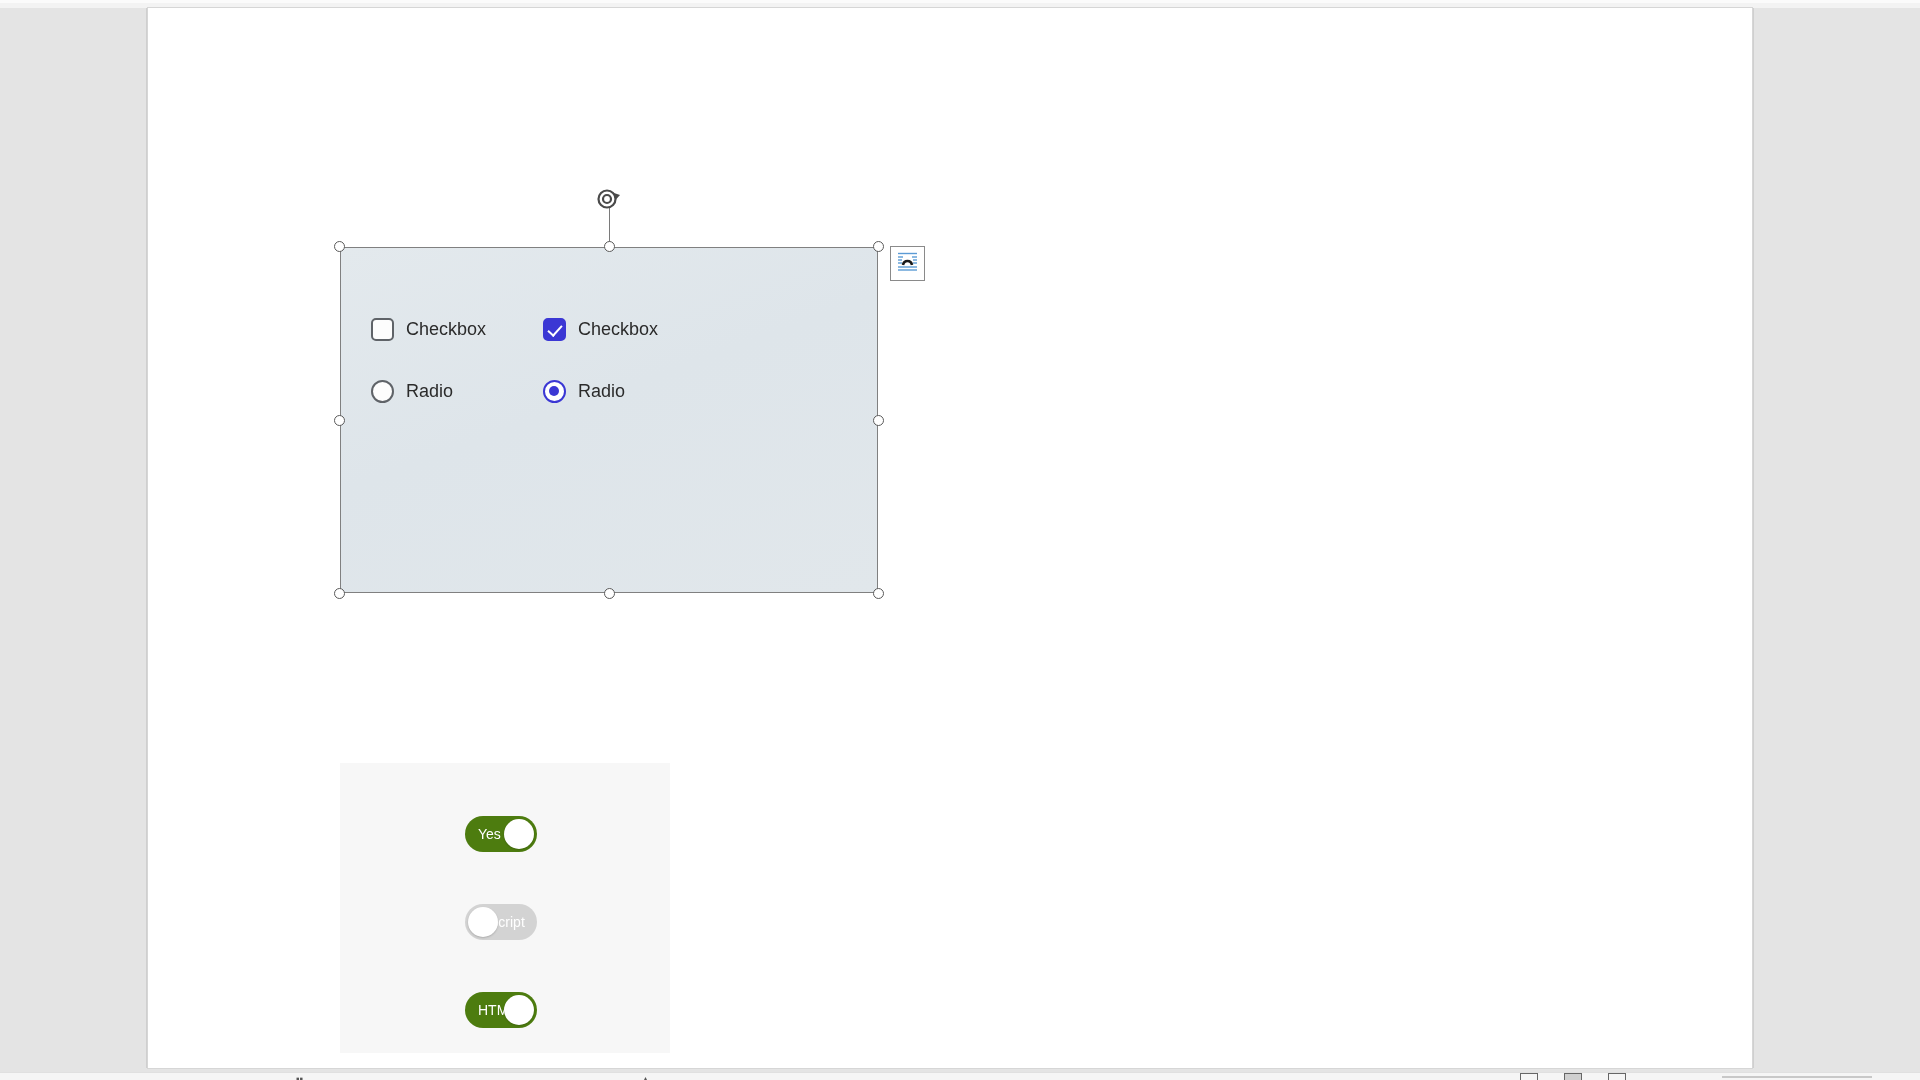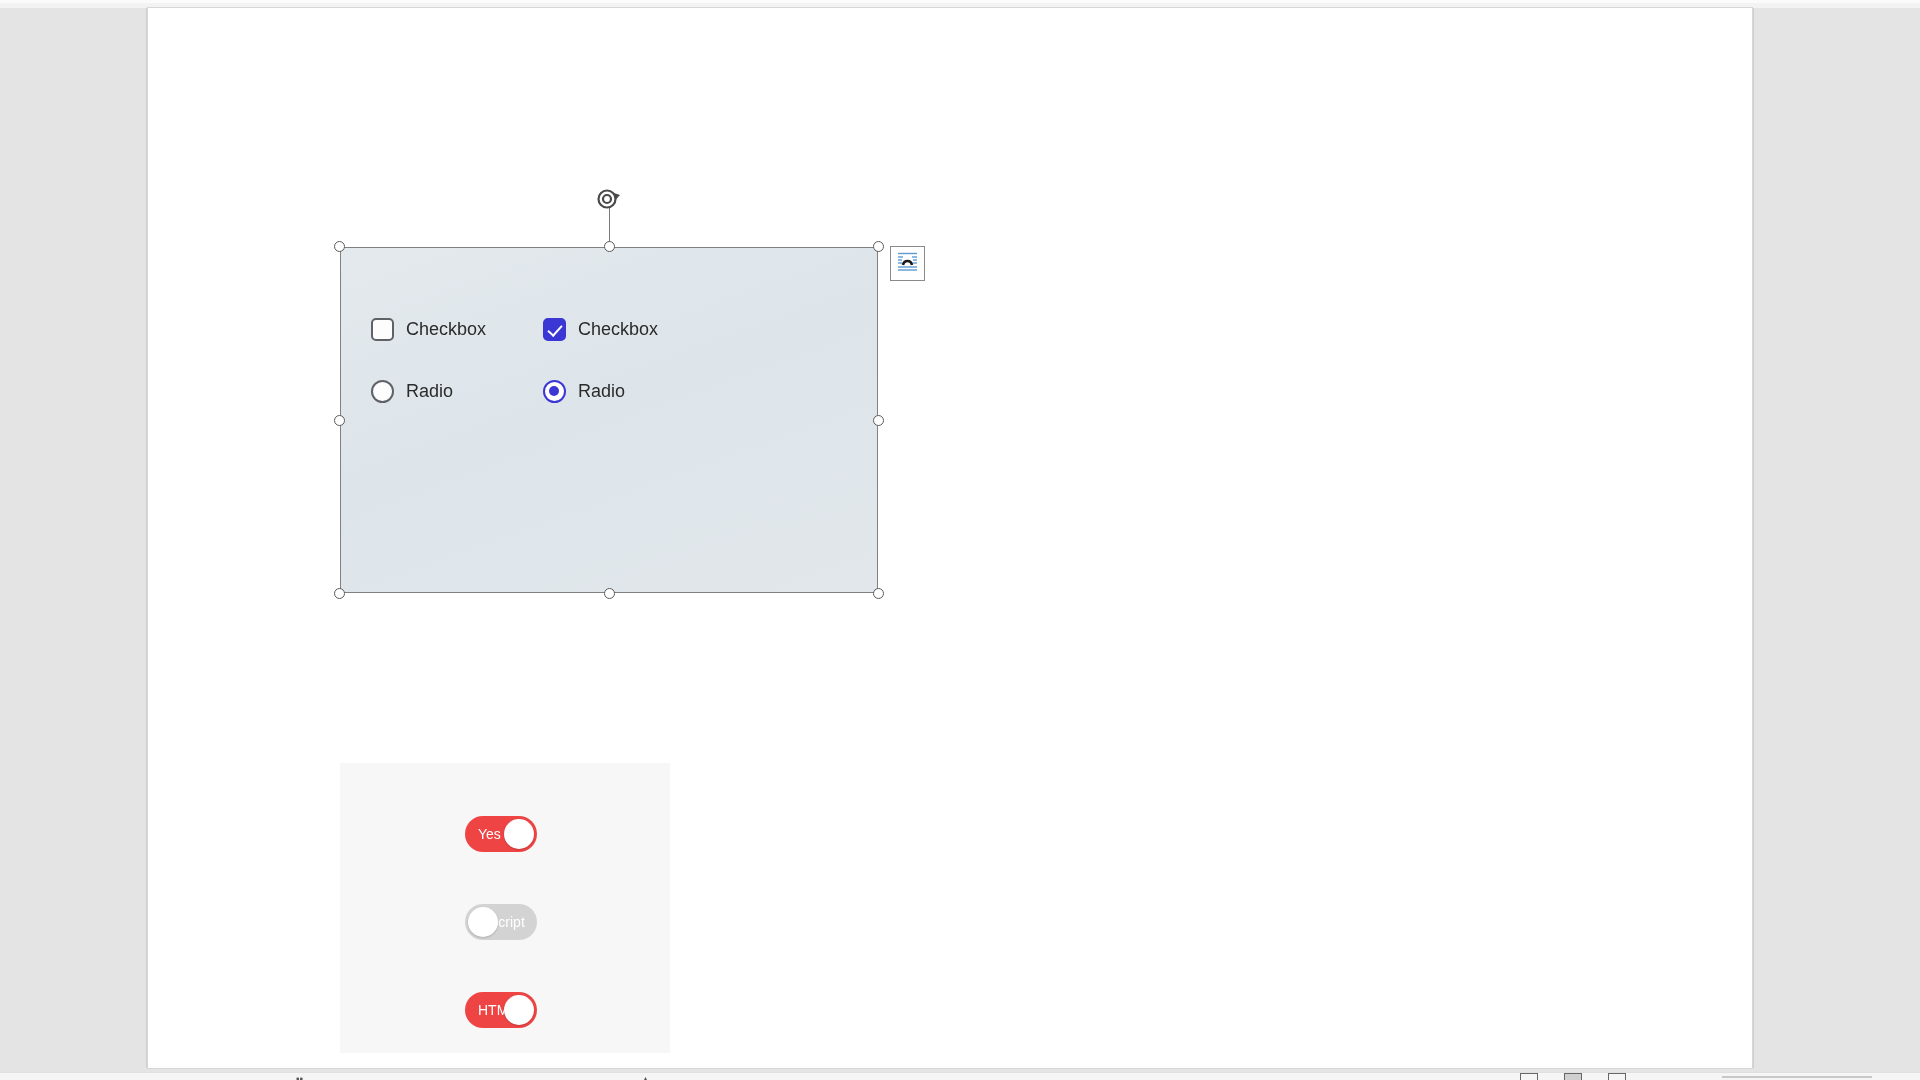--- a/index.html
+++ b/index.html
@@ -233,21 +233,21 @@
   .toggle-row.r2 { top: 141px; }
   .toggle-row.r3 { top: 229px; }
 
   .switch {
     position: relative;
     width: 72px;
     height: 36px;
     border-radius: 18px;
     overflow: hidden;
   }
-  .switch.on  { background: #ef4444; }
+  .switch.on  { background: #4d7c0f; }
   .switch.off { background: #d3d3d3; }
 
   .switch .sw-text {
     position: absolute;
     top: 0;
     height: 36px;
     line-height: 36px;
     font-size: 14px;
     color: #ffffff;
     font-family: "Liberation Sans", sans-serif;

